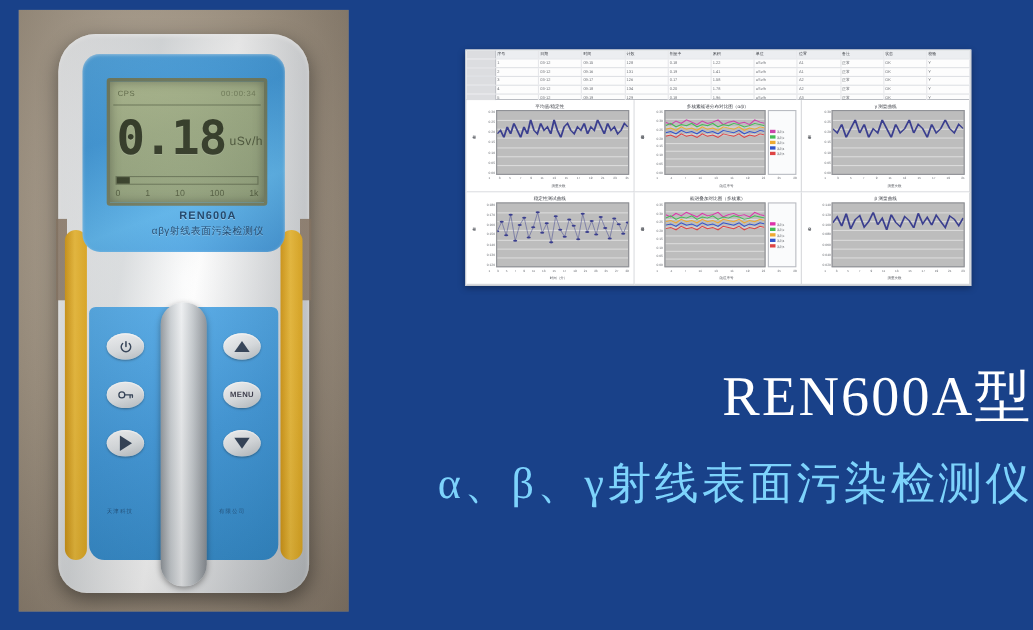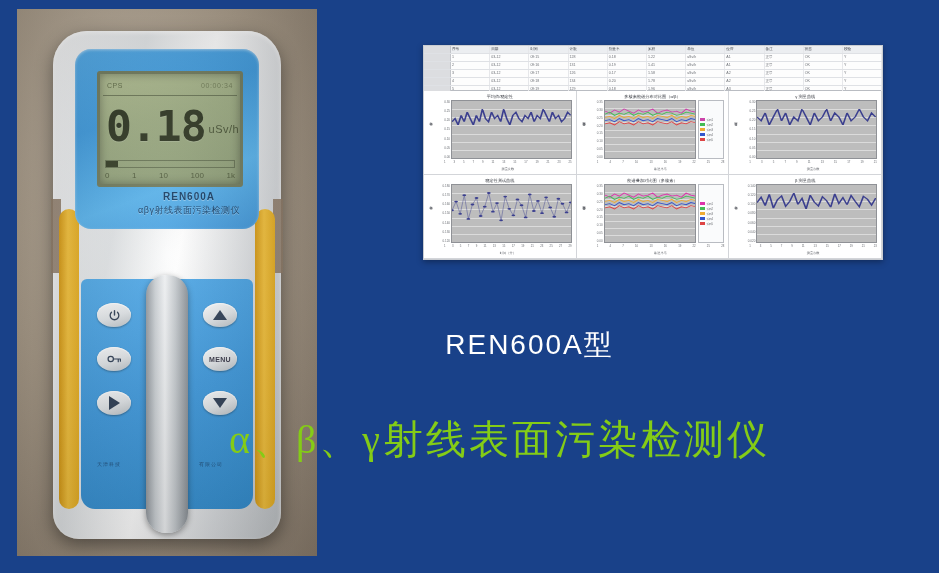--- a/index.html
+++ b/index.html
@@ -204,29 +204,29 @@
   .lgsw{width:5px;height:2.6px;}
   .lgtx{font-size:2.6px;color:#5a5d63;}
   .xaxis{
     height:7px;margin-left:16px;display:flex;justify-content:space-between;
     font-size:2.8px;color:#6a6d73;padding-top:1px;
   }
   .xlab{text-align:center;font-size:3.2px;color:#5b5e64;margin-left:16px;}
 
   
   .title1{
-    position:absolute;left:0;right:0;top:326px;text-align:center;
-    font-family:Liberation Sans, sans-serif;
-    font-size:28px;color:#ffffff;letter-spacing:2px;
+    position:absolute;left:0;right:0;top:326px;text-align:right;
+    font-family:Liberation Serif, serif;
+    font-size:51px;color:#ffffff;letter-spacing:2px;
     padding-left:120px;box-sizing:border-box;
   }
   .title2{
-    position:absolute;left:0;right:0;top:412px;text-align:center;
+    position:absolute;left:0;right:0;top:412px;text-align:right;
     font-family:"Liberation Serif","DejaVu Serif",serif;
-    font-size:40px;color:#84cc16;letter-spacing:3px;
+    font-size:40px;color:#7dd3fc;letter-spacing:3px;
     padding-left:60px;box-sizing:border-box;white-space:nowrap;
   }
 </style>
 </head>
 <body>
 
 <div id="root">
 
   <div class="photo">
     <div class="device">

